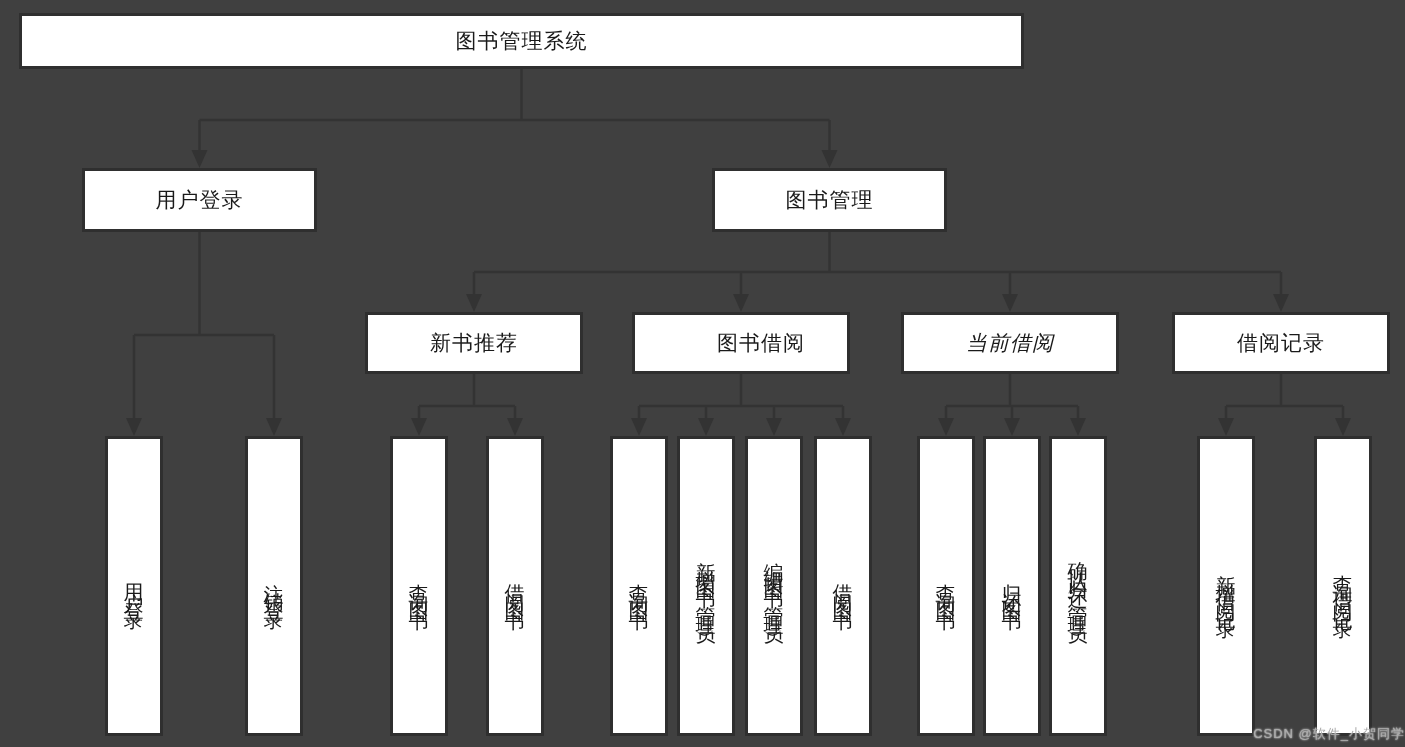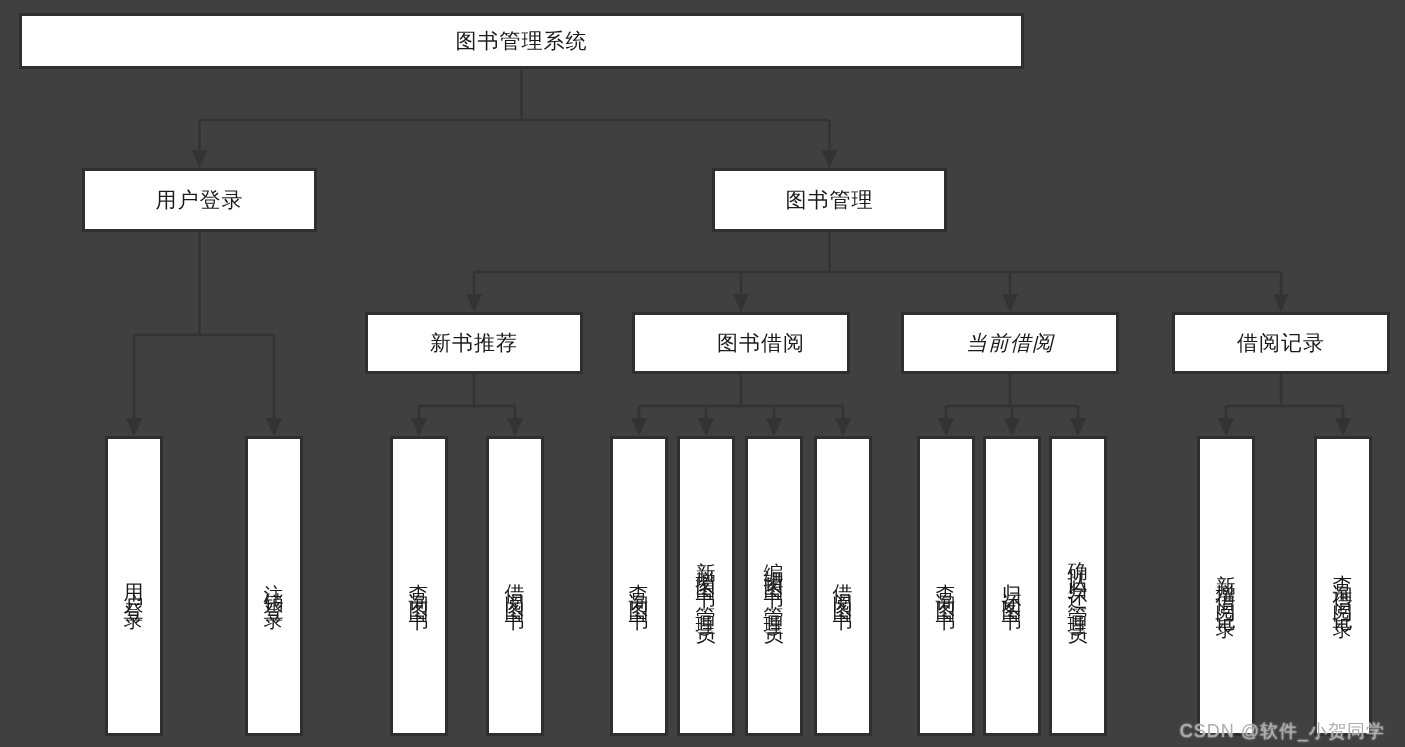--- a/index.html
+++ b/index.html
@@ -31,23 +31,23 @@
     writing-mode: vertical-rl;
     text-orientation: mixed;
     font-size: 20px;
     line-height: 1;
     letter-spacing: 9px;
     color: #1a1a1a;
     white-space: nowrap;
   }
   .watermark {
     position: absolute;
-    right: 20px;
+    right: 0;
     bottom: 4px;
-    font-size: 18px;
+    font-size: 13px;
     color: #ababab;
     letter-spacing: 1px;
     text-shadow: 0 0 2px #ffffff;
   }
 </style>
 </head>
 <body>
 
 <div id="canvas">
 

